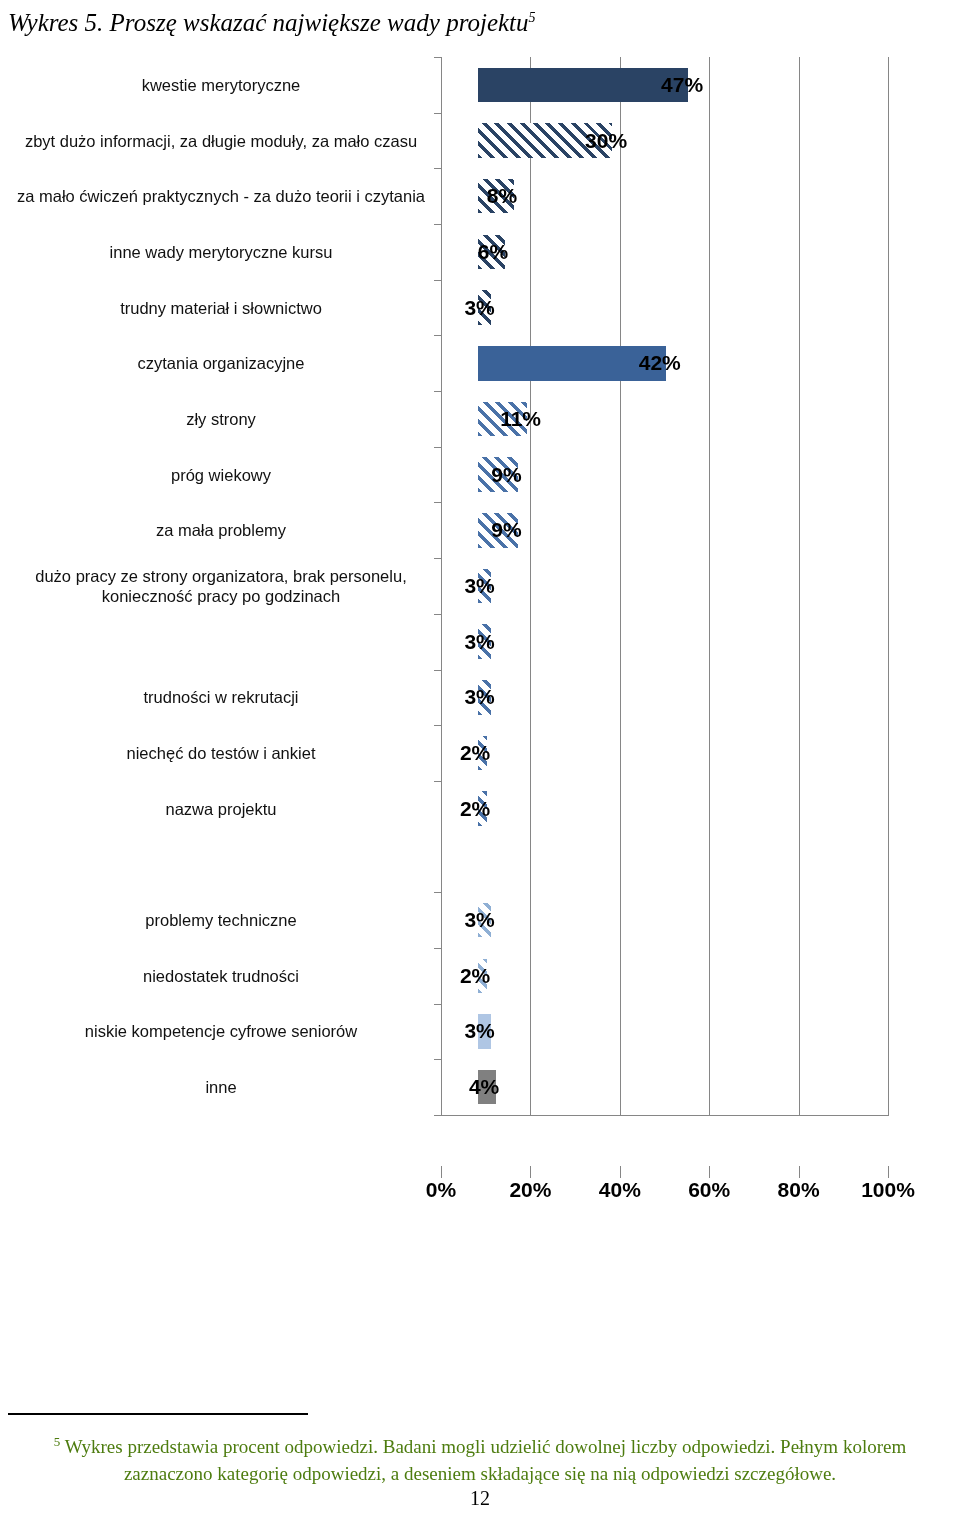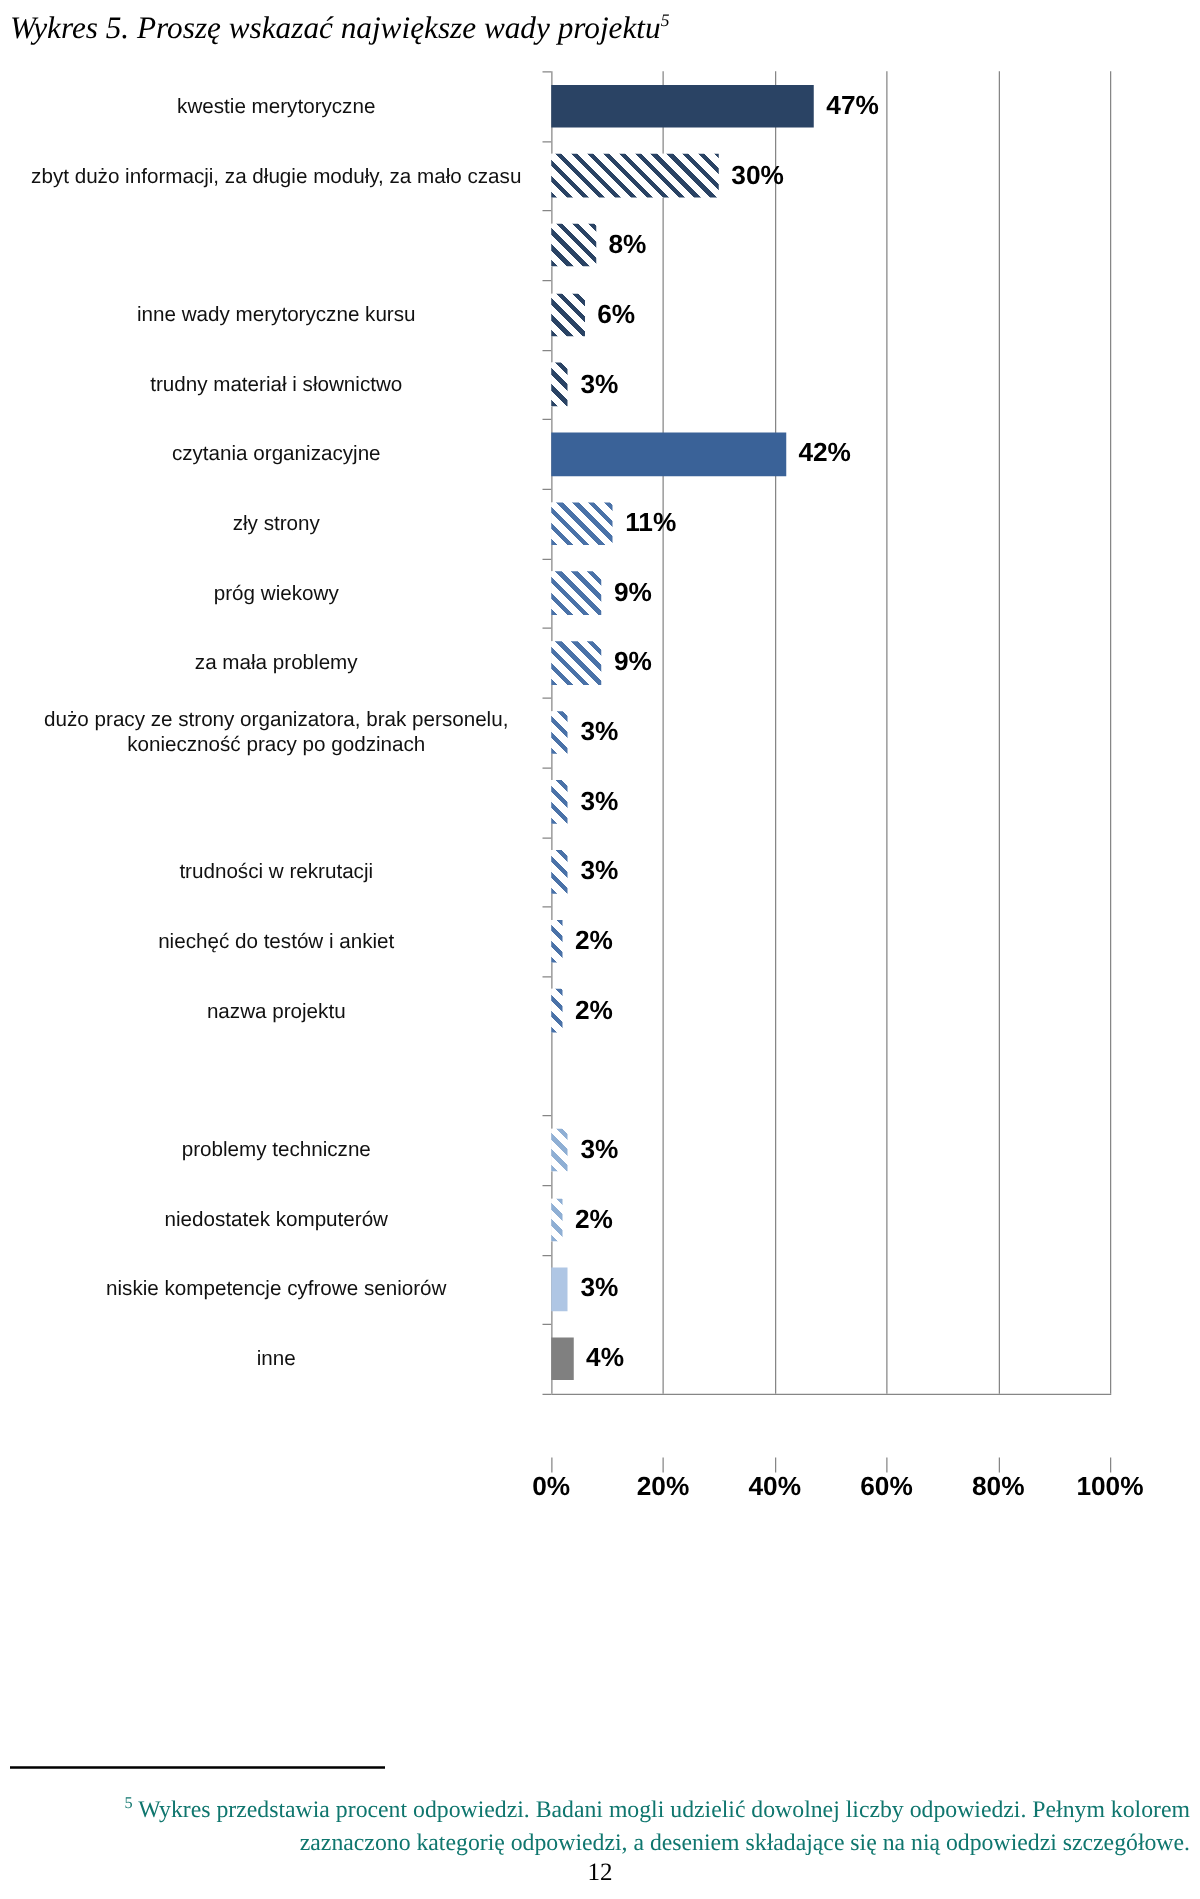--- a/index.html
+++ b/index.html
@@ -75,20 +75,21 @@
     line-height: 20px;
     color: #111;
     font-family: "Liberation Sans", sans-serif;
   }
   .bar-wrap {
     position: absolute;
     left: 441px;
     height: 100%;
     display: flex;
     align-items: center;
+    padding-left: 37px;
   }
   .bar {
     height: 100%;
     border: 0;
   }
   .tick {
     position: absolute;
     left: 434px;
     width: 7px; height: 1px;
     background: #868686;
@@ -161,22 +162,22 @@
     width: 300px; height: 2px;
     background: #000;
   }
   #footnote {
     position: absolute;
     left: 8px; top: 1428px;
     width: 944px;
     font-family: "Liberation Serif", serif;
     font-size: 19px;
     line-height: 27px;
-    color: #0f766e;
-    text-align: right;
+    color: #4d7c0f;
+    text-align: center;
   }
   #footnote .fn-mark {
     font-size: 13px;
     vertical-align: super;
   }
   #page-number {
     position: absolute;
     left: 0; top: 1487px;
     width: 960px;
     text-align: center;
@@ -229,20 +230,21 @@
       <div class="row" style="top: 62.6842px; height: 55.6842px;">
         <div class="tick" style="top: 0px;"></div>
         <div class="cat-label">zbyt dużo informacji, za długie moduły, za mało czasu</div>
         <div class="bar-wrap">
           <div class="bar hatch-dark" title="zbyt dużo informacji, za długie moduły, za mało czasu: 30%" style="width: 134.1px; height: 34.5242px;"></div>
           <div class="val-label" style="left: 144.1px; top: 50%; transform: translateY(-50%);">30%</div>
         </div>
       </div>
       <div class="row" style="top: 118.368px; height: 55.6842px;">
         <div class="tick" style="top: 0px;"></div>
+        <div class="cat-label">za mało ćwiczeń praktycznych - za dużo teorii i czytania</div>
         <div class="bar-wrap">
           <div class="bar hatch-dark" title="za mało ćwiczeń praktycznych - za dużo teorii i czytania: 8%" style="width: 35.76px; height: 34.5242px;"></div>
           <div class="val-label" style="left: 45.76px; top: 50%; transform: translateY(-50%);">8%</div>
         </div>
       </div>
       <div class="row" style="top: 174.053px; height: 55.6842px;">
         <div class="tick" style="top: 0px;"></div>
         <div class="cat-label">inne wady merytoryczne kursu</div>
         <div class="bar-wrap">
           <div class="bar hatch-dark" title="inne wady merytoryczne kursu: 6%" style="width: 26.82px; height: 34.5242px;"></div>
@@ -331,21 +333,21 @@
       <div class="row" style="top: 842.263px; height: 55.6842px;">
         <div class="tick" style="top: 0px;"></div>
         <div class="cat-label">problemy techniczne</div>
         <div class="bar-wrap">
           <div class="bar hatch-light" title="problemy techniczne: 3%" style="width: 13.41px; height: 34.5242px;"></div>
           <div class="val-label" style="left: 23.41px; top: 50%; transform: translateY(-50%);">3%</div>
         </div>
       </div>
       <div class="row" style="top: 897.947px; height: 55.6842px;">
         <div class="tick" style="top: 0px;"></div>
-        <div class="cat-label">niedostatek komputerów</div>
+        <div class="cat-label">niedostatek trudności</div>
         <div class="bar-wrap">
           <div class="bar hatch-light" title="niedostatek komputerów: 2%" style="width: 8.94px; height: 34.5242px;"></div>
           <div class="val-label" style="left: 18.94px; top: 50%; transform: translateY(-50%);">2%</div>
         </div>
       </div>
       <div class="row" style="top: 953.632px; height: 55.6842px;">
         <div class="tick" style="top: 0px;"></div>
         <div class="cat-label">niskie kompetencje cyfrowe seniorów</div>
         <div class="bar-wrap">
           <div class="bar fill-pale" title="niskie kompetencje cyfrowe seniorów: 3%" style="width: 13.41px; height: 34.5242px;"></div>

